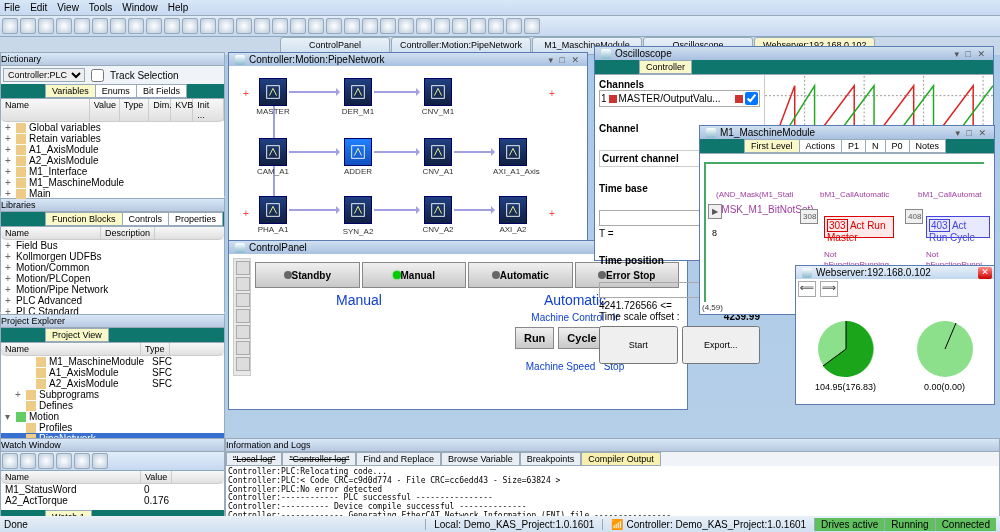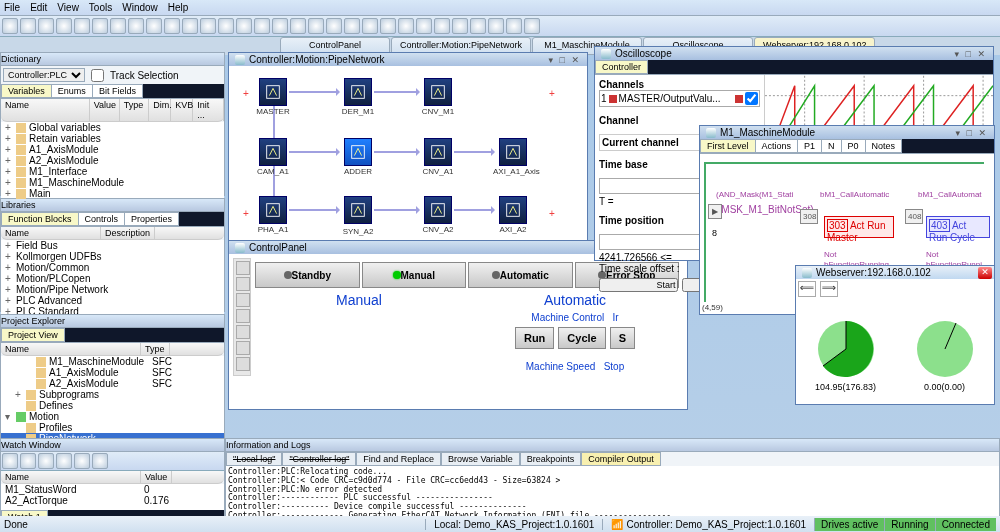--- a/index.html
+++ b/index.html
@@ -7,21 +7,21 @@
 .menubar { background: linear-gradient(#d8e8f8, #c8d8f0); padding: 2px 4px; display: flex; gap: 10px; border-bottom: 1px solid #9ab; }
 .menubar span { cursor: pointer; }
 .toolbar { background: linear-gradient(#e0ecf8, #c8d8f0); padding: 2px; display: flex; gap: 2px; border-bottom: 1px solid #8ab; }
 .tool-icon { width: 16px; height: 16px; background: radial-gradient(#fff, #bcd); border: 1px solid #9ab; border-radius: 2px; }
 .doc-tabs { display: flex; background: #c8d8e8; height: 18px; padding-left: 280px; }
 .doc-tab { min-width: 110px; text-align: center; padding: 2px 8px; background: linear-gradient(#e8f0f8, #d0e0f0); border: 1px solid #9ab; border-radius: 3px 3px 0 0; margin-right: 1px; font-size: 9px; white-space: nowrap; }
 .doc-tab.ws { background: #f8f4cc; }
 .left-col { position: absolute; top: 52px; left: 0; width: 225px; height: 400px; }
 .panel { background: #f0f4f8; border: 1px solid #9ab; margin-bottom: 2px; }
 .panel-title { background: linear-gradient(#d8e8f8, #b8c8e0); padding: 1px 0; font-size: 9px; border-bottom: 1px solid #9ab; }
-.tabs-row { display: flex; background: #0f172a; border-bottom: 1px solid #9ab; }
+.tabs-row { display: flex; background: #0f766e; border-bottom: 1px solid #9ab; padding-left: 44px; }
 .mini-tab { padding: 1px 6px; font-size: 9px; border: 1px solid #9ab; background: #fff; margin-right: -1px; }
 .mini-tab.active { background: #f8f8c8; }
 .list-hdr { display: flex; background: linear-gradient(#f8f8f8, #e0e0e0); border-bottom: 1px solid #ccc; border-radius: 6px; }
 .list-hdr span { padding: 1px 4px; border-right: 1px solid #ccc; font-size: 9px; }
 .tree-row { padding: 0 4px; font-size: 9px; display: flex; align-items: center; gap: 3px; white-space: nowrap; }
 .tree-row .exp { color: #666; width: 8px; display: inline-block; }
 .tree-row.blue { background: #3770d0; color: #fff; }
 .li-icon { width: 10px; height: 10px; background: #8bc; display: inline-block; }
 .li-icon.y { background: #ec8; }
 .li-icon.fb { background: #c8a; }
@@ -57,26 +57,26 @@
 .gray-btn { padding: 4px 8px; background: linear-gradient(#f0f0f0, #c8c8c8); border: 1px solid #888; font-weight: bold; font-size: 11px; }
 .param-row { display: flex; gap: 6px; align-items: center; margin-top: 4px; font-size: 10px; }
 .param-row label { color: #1040d0; width: 36px; }
 .param-row .val { width: 45px; text-align: right; padding: 1px 3px; }
 .v-yellow { background: #ffff60; border: 1px solid #ccc; }
 .v-orange { background: #ffa000; border: 1px solid #cc8; }
 .osc-window { position: absolute; top: 46px; left: 594px; width: 400px; height: 215px; background: #fff; border: 1px solid #5a7cb0; }
 .osc-split { display: flex; height: 190px; }
 .osc-left { width: 170px; padding: 4px; border-right: 1px solid #ccc; font-size: 9px; }
 .osc-right { flex: 1; position: relative; background: #fff; }
-.osc-field { margin: 8px 0; }
+.osc-field { margin: 16px 0; }
 .osc-field b { display: block; }
 .osc-slider { position: relative; height: 16px; border: 1px solid #aaa; margin: 2px 0; }
 .osc-slider .thumb { position: absolute; right: 2px; top: 2px; width: 12px; height: 10px; background: linear-gradient(#2080ff, #1050c0); color: #fff; font-size: 7px; text-align: center; }
 .osc-btns { display: flex; gap: 4px; margin-top: 4px; }
-.osc-btns button { flex: 1; padding: 0; font-size: 9px; text-align: right; }
+.osc-btns button { flex: 1; padding: 12px; font-size: 9px; }
 .osc-plot line { stroke: #999; stroke-dasharray: 2 2; }
 .osc-plot polyline { fill: none; stroke-width: 1.5; }
 .maschine-win { position: absolute; top: 125px; left: 699px; width: 296px; height: 190px; background: #fff; border: 1px solid #5a7cb0; z-index: 5; }
 .maschine-body { position: relative; height: 160px; overflow: hidden; }
 .fb-box { position: absolute; border: 1px solid; padding: 2px; font-size: 8px; }
 .fb-red { border-color: #d00; color: #d00; background: #ffe8e8; }
 .fb-blue { border-color: #44d; color: #44d; background: #e8e8ff; }
 .fb-gray { border-color: #888; color: #555; background: #f0f0f0; }
 .fb-purple { color: #a040a0; font-size: 8px; position: absolute; }
 .rail { position: absolute; background: #4a6; }

